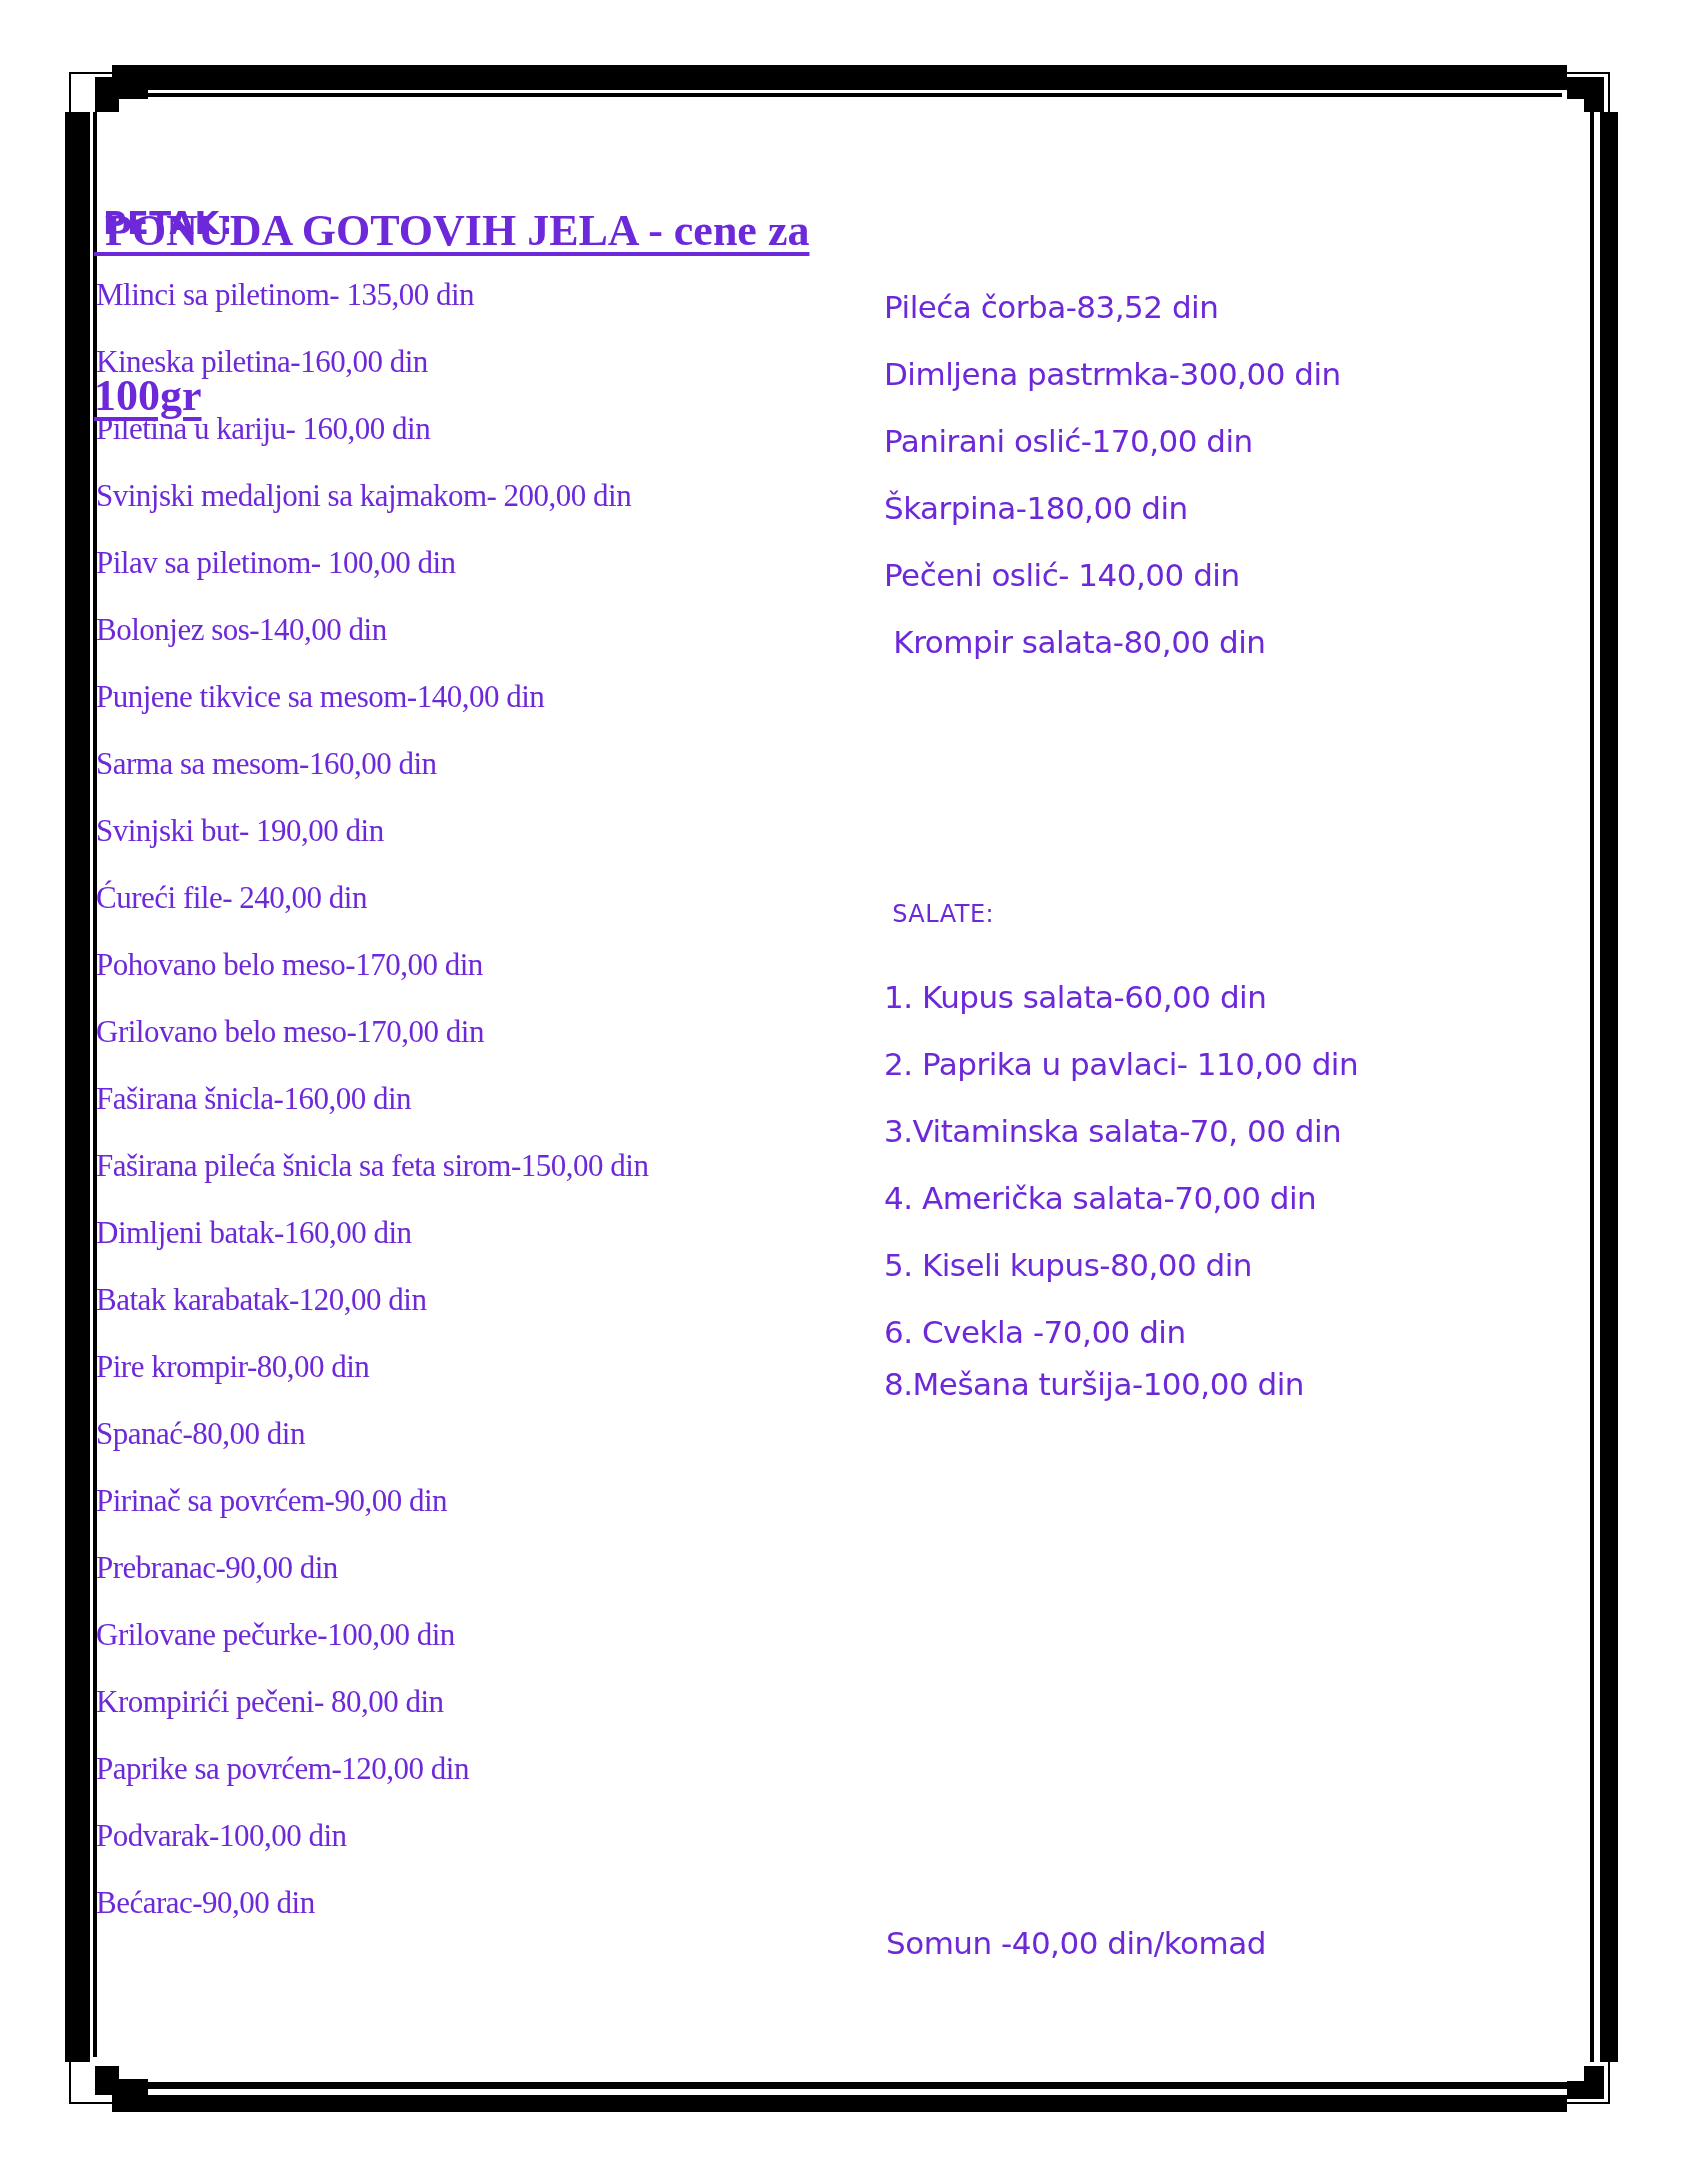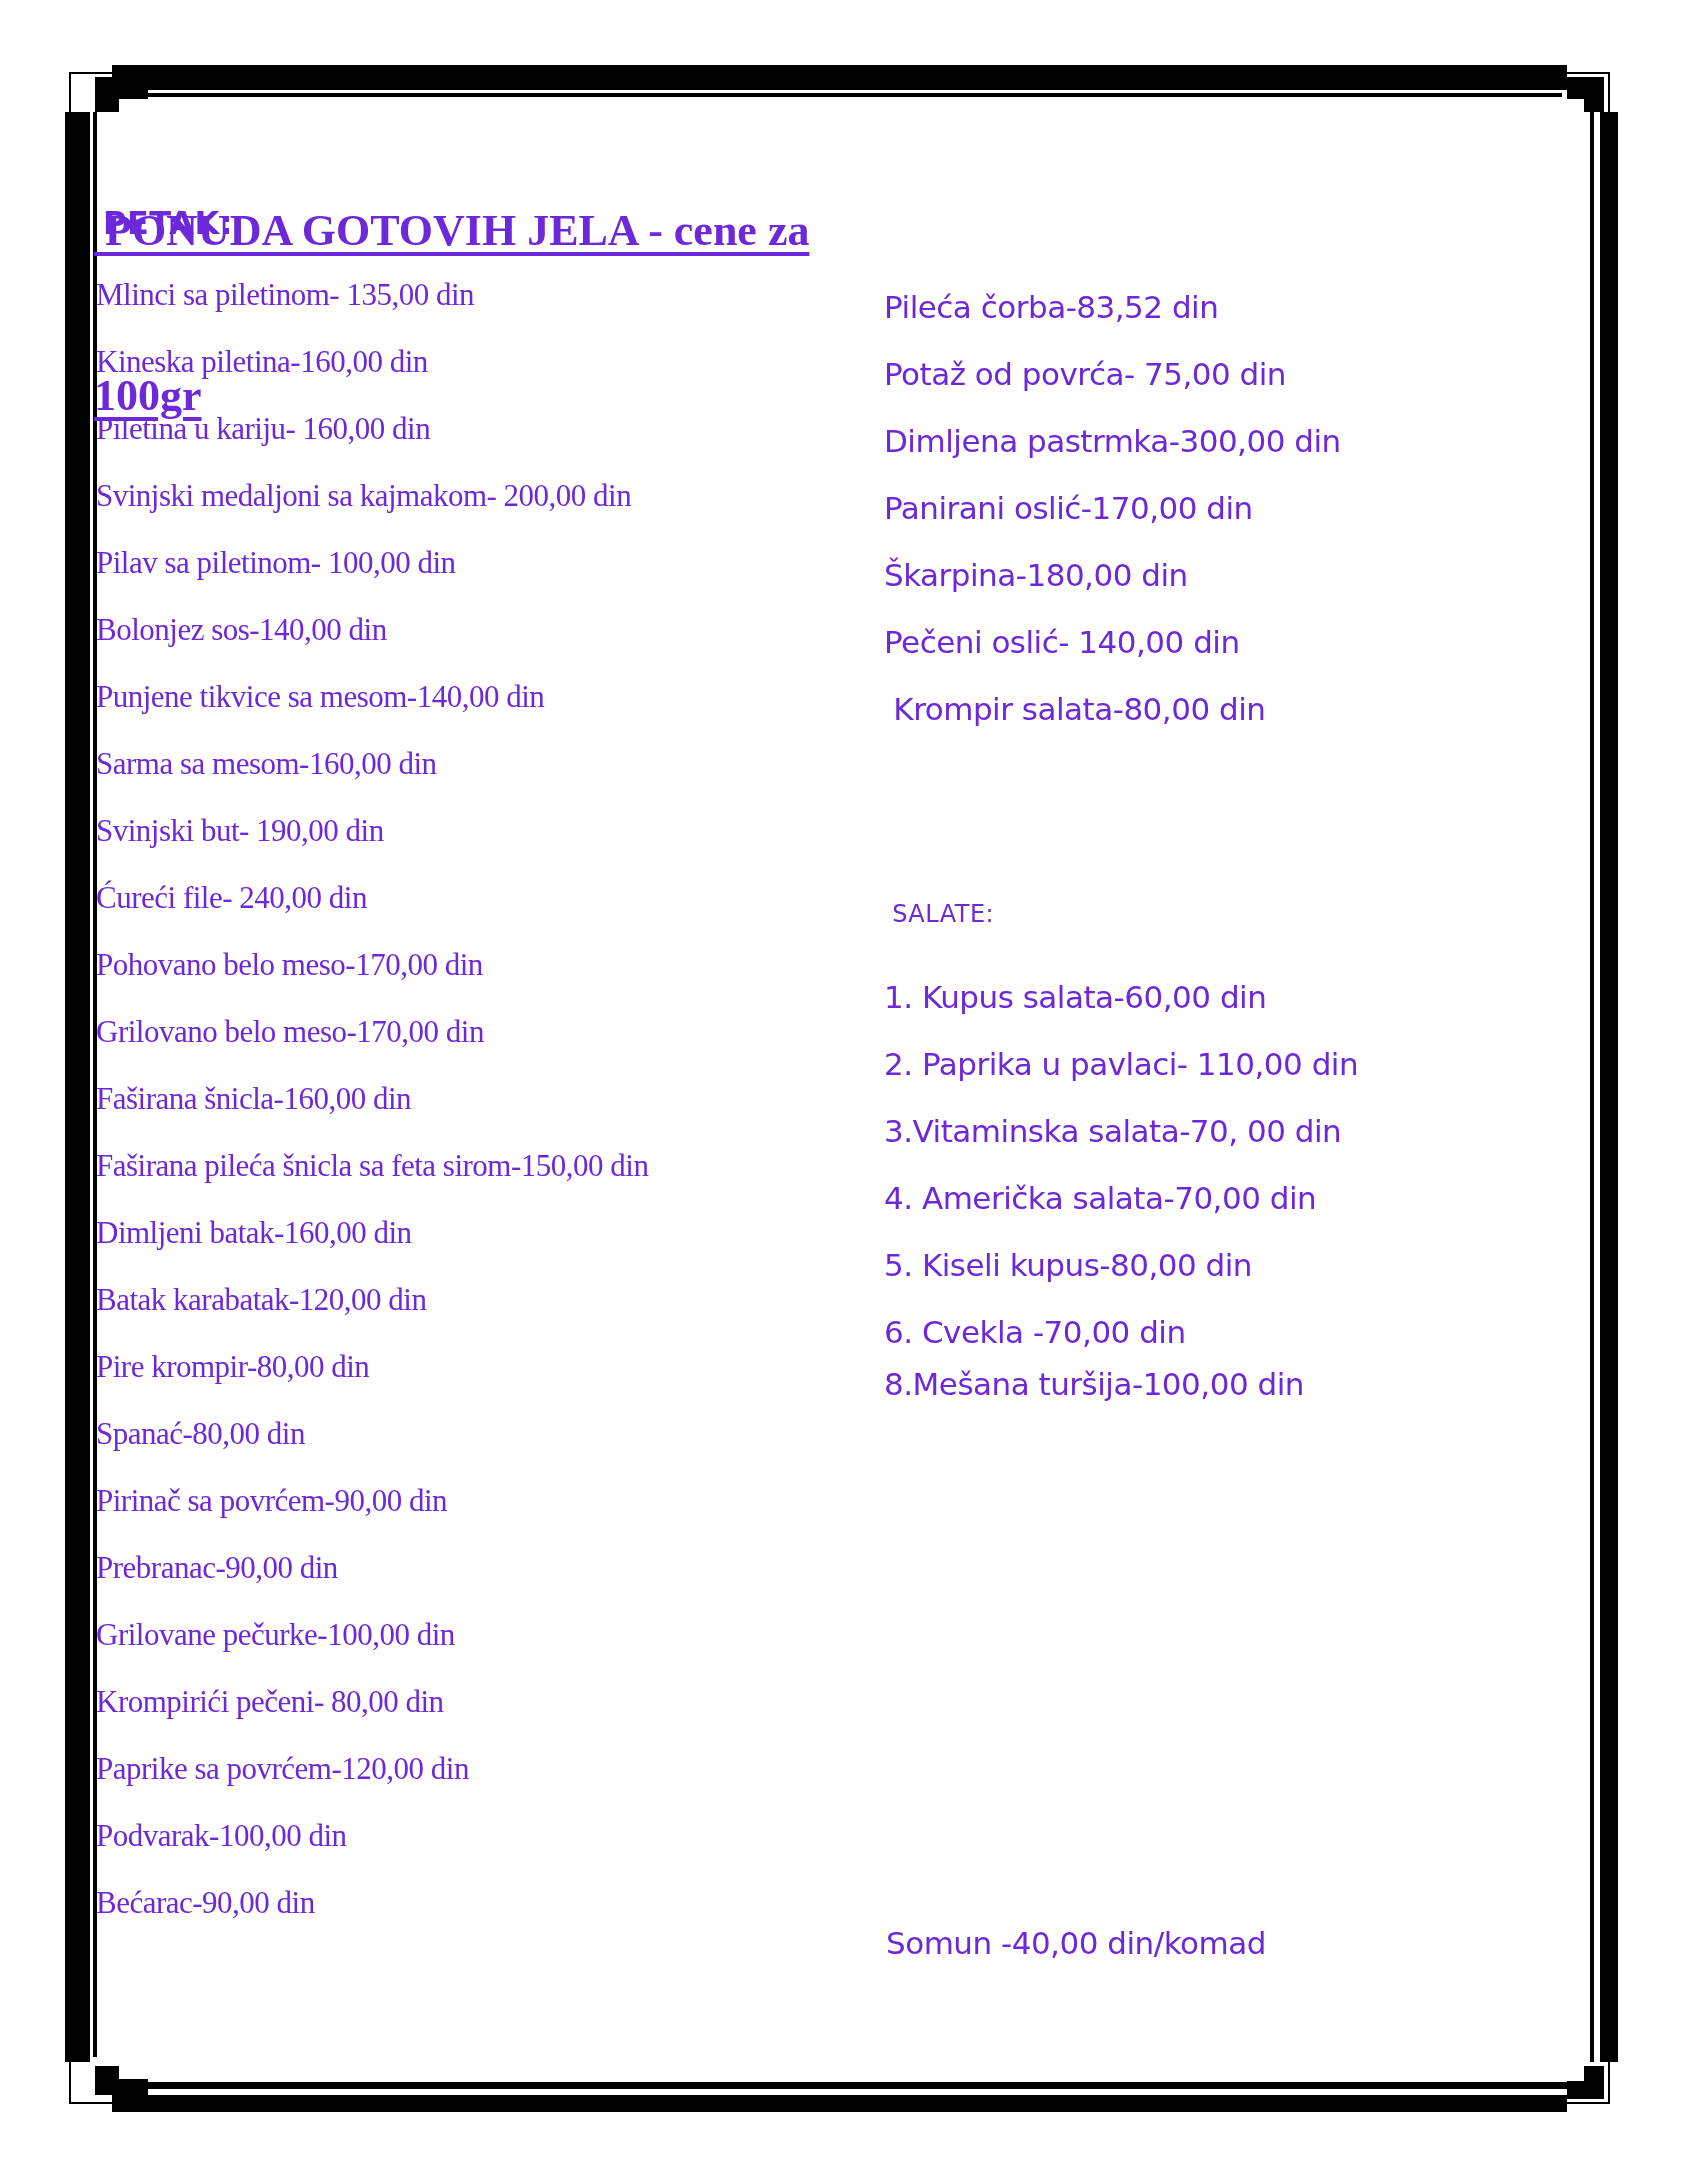--- a/index.html
+++ b/index.html
@@ -94,21 +94,21 @@
 
   <div class="title">
     <div class="tline"> PONUDA GOTOVIH JELA - cene za</div>
     <div class="tline">100gr</div>
   </div>
 
   <div class="day">PETAK:</div>
 
   <div class="menucol col-left"><div>Mlinci sa piletinom- 135,00 din</div><div>Kineska piletina-160,00 din</div><div>Piletina u kariju- 160,00 din</div><div>Svinjski medaljoni sa kajmakom- 200,00 din</div><div>Pilav sa piletinom- 100,00 din</div><div>Bolonjez sos-140,00 din</div><div>Punjene tikvice sa mesom-140,00 din</div><div>Sarma sa mesom-160,00 din</div><div>Svinjski but- 190,00 din</div><div>Ćureći file- 240,00 din</div><div>Pohovano belo meso-170,00 din</div><div>Grilovano belo meso-170,00 din</div><div>Faširana šnicla-160,00 din</div><div>Faširana pileća šnicla sa feta sirom-150,00 din</div><div>Dimljeni batak-160,00 din</div><div>Batak karabatak-120,00 din</div><div>Pire krompir-80,00 din</div><div>Spanać-80,00 din</div><div>Pirinač sa povrćem-90,00 din</div><div>Prebranac-90,00 din</div><div>Grilovane pečurke-100,00 din</div><div>Krompirići pečeni- 80,00 din</div><div>Paprike sa povrćem-120,00 din</div><div>Podvarak-100,00 din</div><div>Bećarac-90,00 din</div></div>
 
-  <div class="menucol col-fish"><div>Pileća čorba-83,52 din</div><div>Potaž od povrća- 75,00 din</div><div>Dimljena pastrmka-300,00 din</div><div>Panirani oslić-170,00 din</div><div>Škarpina-180,00 din</div><div>Pečeni oslić- 140,00 din</div><div> Krompir salata-80,00 din</div></div>
+  <div class="menucol col-fish"><div>Pileća čorba-83,52 din</div><div>Dimljena pastrmka-300,00 din</div><div>Panirani oslić-170,00 din</div><div>Škarpina-180,00 din</div><div>Pečeni oslić- 140,00 din</div><div> Krompir salata-80,00 din</div></div>
 
   <div class="salate-h"> SALATE:</div>
 
   <div class="menucol salads"><div>1. Kupus salata-60,00 din</div><div>2. Paprika u pavlaci- 110,00 din</div><div>3.Vitaminska salata-70, 00 din</div><div>4. Američka salata-70,00 din</div><div>5. Kiseli kupus-80,00 din</div><div>6. Cvekla -70,00 din</div><div>8.Mešana turšija-100,00 din</div></div>
 
   <div class="somun">Somun -40,00 din/komad</div>
 
 </div>
 
 

